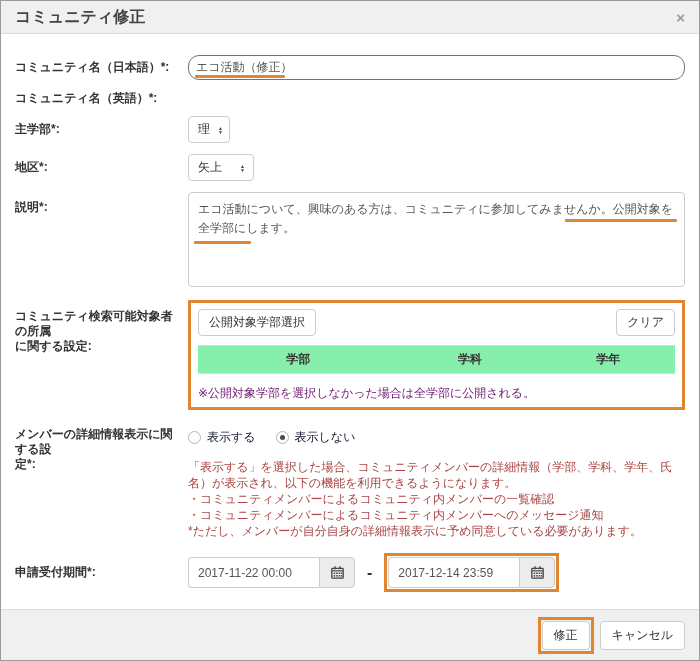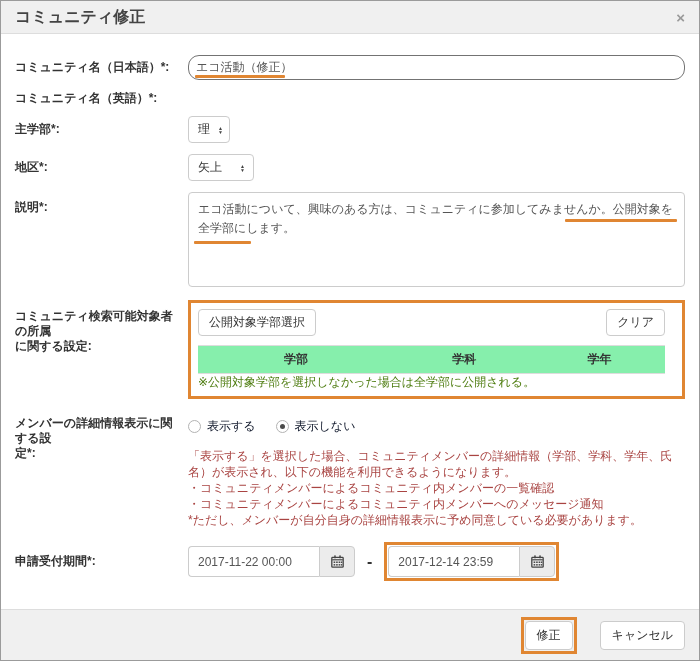--- a/index.html
+++ b/index.html
@@ -17,21 +17,21 @@
     background:#f0f0f0; border-bottom:1px solid #ddd;
     display:flex; align-items:center; padding:0 14px;
   }
   .dlg-title{ font-size:16px; font-weight:bold; color:#444; }
   .dlg-close{ margin-left:auto; color:#9a9a9a; font-size:15px; font-weight:bold; cursor:pointer; line-height:1; }
 
   
   .dlg-footer{
     position:absolute; bottom:0; left:0; right:0; height:51px;
     background:#f0f0f0; border-top:1px solid #ddd;
-    display:flex; align-items:center; justify-content:flex-end; padding:0 14px; gap:23px;
+    display:flex; align-items:center; justify-content:flex-end; padding:0 14px; gap:6px;
   }
 
   
   .dlg-body{
     position:absolute; top:33px; bottom:51px; left:0; right:0;
     padding:21px 14px 0 14px; overflow:hidden; background:#fff;
   }
 
   .row{ display:flex; align-items:center; }
   .row.top{ align-items:flex-start; }
@@ -60,34 +60,34 @@
 
   textarea.desc{
     width:100%; height:95px; resize:none; border:1px solid #ccc; border-radius:4px;
     padding:7px 9px; font-size:12px; line-height:19px; color:#555;
     font-family:"Liberation Sans","DejaVu Sans",sans-serif; outline:none;
   }
 
   
   .section-box{
     border:3px solid var(--ann,#e08632); background:#fff;
-    padding:6px 17px 5px 7px;
+    padding:6px 7px 5px 7px;
   }
   .section-top{ display:flex; justify-content:space-between; align-items:flex-start; }
   .btn{
     display:inline-block; background:#fff; border:1px solid #ccc; border-radius:4px;
     padding:4px 10px; font-size:12px; color:#333; cursor:pointer; white-space:nowrap;
     font-family:"Liberation Sans","DejaVu Sans",sans-serif;
   }
   .aff-table{ width:100%; border-collapse:collapse; margin-top:9px; }
   .aff-table th{
     background:#86efac; border-top:1px solid #ddd; border-bottom:1px solid #ddd;
     font-size:12px; font-weight:bold; color:#333; text-align:center; padding:5px 0; height:24px;
   }
-  .section-note{ font-size:12px; color:#4d7c0f; }
+  .section-note{ margin-top:11px; font-size:12px; color:#701a75; }
 
   
   .radio-row{ display:flex; align-items:center; gap:6px; padding-top:2px; }
   .radio{
     width:13px; height:13px; border-radius:50%; border:1px solid #b3b3b3; background:#fff;
     display:inline-flex; align-items:center; justify-content:center; cursor:pointer;
   }
   .radio.sel::after{ content:""; width:5px; height:5px; border-radius:50%; background:#4a4a4a; }
   .radio-lbl{ font-size:12px; color:#0f172a; margin-right:14px; cursor:pointer; }
   .warn{

